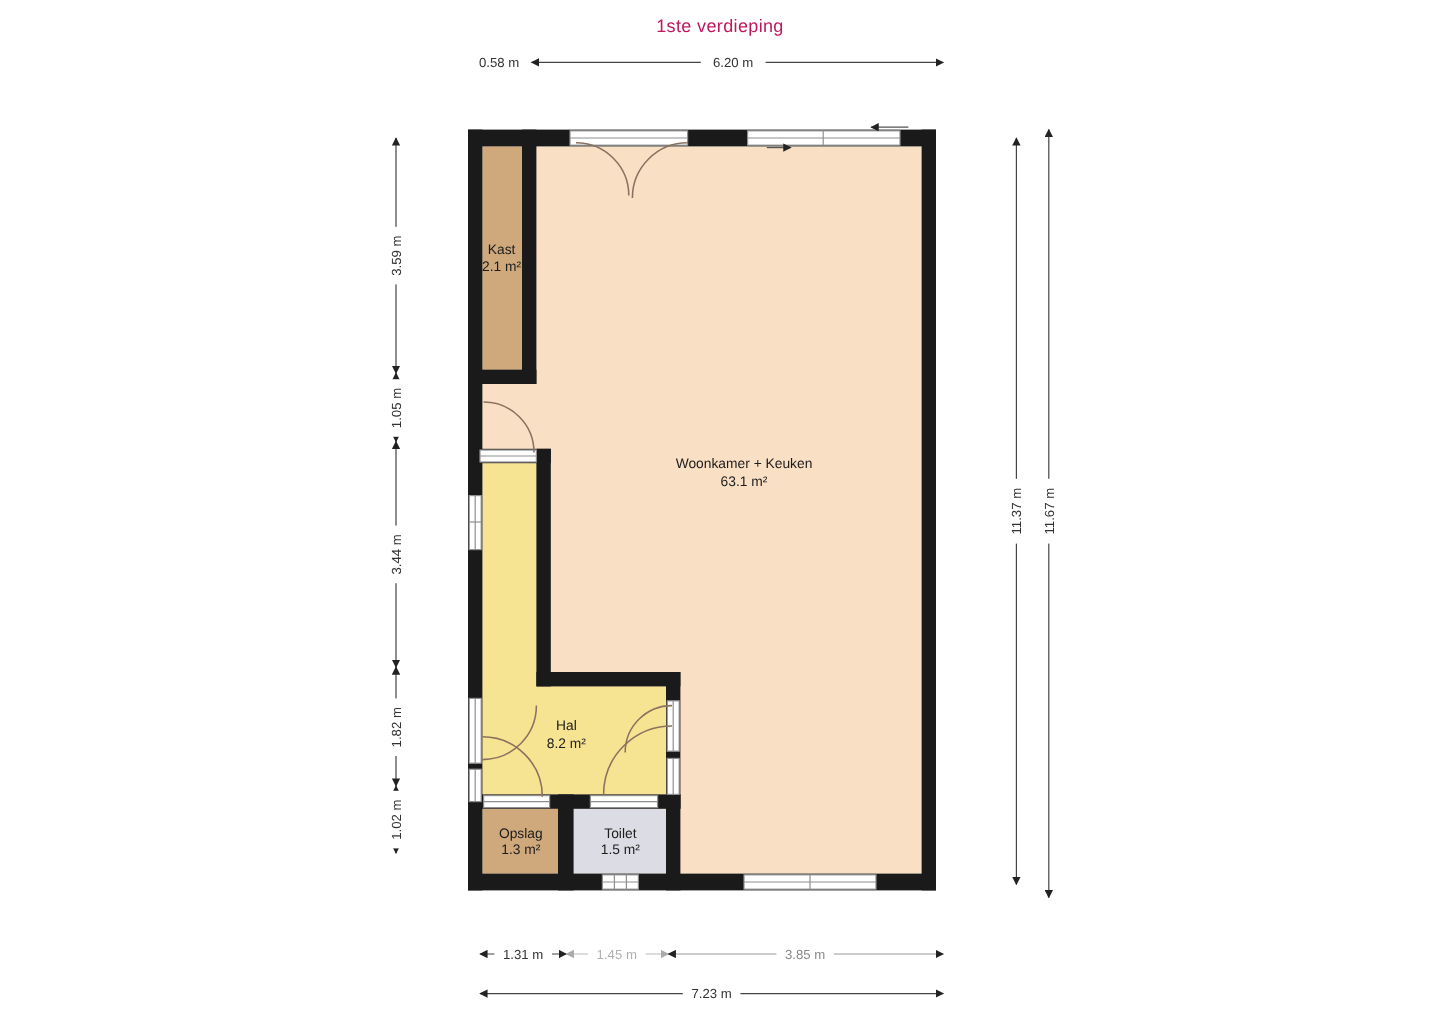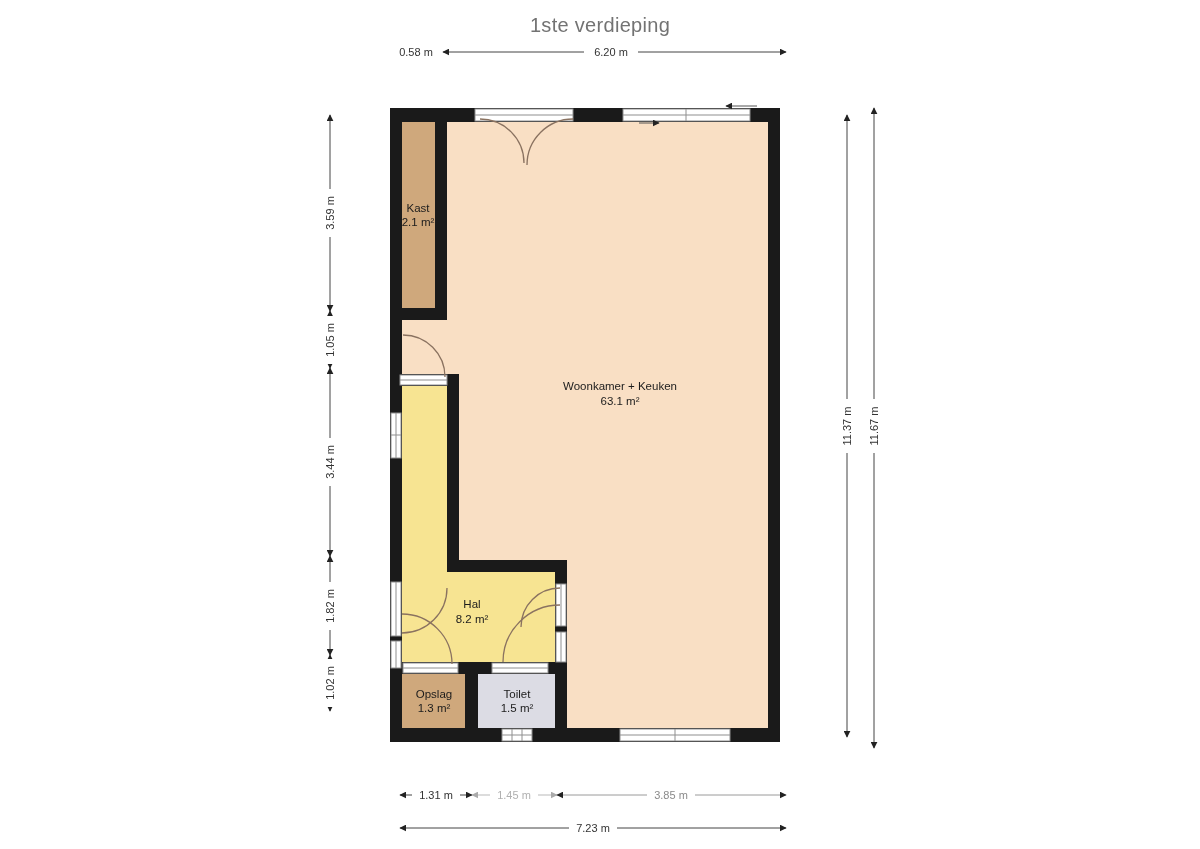--- a/index.html
+++ b/index.html
@@ -1,19 +1,19 @@
 <!DOCTYPE html>
 <html><head>
 <meta charset="utf-8">
 <style>
   html,body{margin:0;padding:0;background:#ffffff;}
   .stage{position:relative;width:1200px;height:849px;background:#fff;overflow:hidden;
          font-family:"Liberation Sans", sans-serif;}
   .title{position:absolute;top:14px;left:0;width:1200px;text-align:center;
-         font-size:20px;font-weight:500;color:#737373;letter-spacing:.3px;}
+         font-size:15px;font-weight:500;color:#be185d;letter-spacing:.3px;}
   svg{position:absolute;top:0;left:0;}
   text{font-family:"Liberation Sans", sans-serif;}
   .dimtxt{font-size:11px;fill:#333;}
   .dimtxt-light{font-size:11px;fill:#b0b0b0;}
   .dimtxt-mid{font-size:11px;fill:#8a8a8a;}
   .roomname{font-size:11.5px;fill:#1c1c1c;}
   .dimline{stroke:#444;stroke-width:1;}
   .dimline-light{stroke:#b9b9b9;stroke-width:1;}
   .dimline-mid{stroke:#9a9a9a;stroke-width:1;}
   .arc{stroke:#8a7260;stroke-width:1.3;fill:none;}

